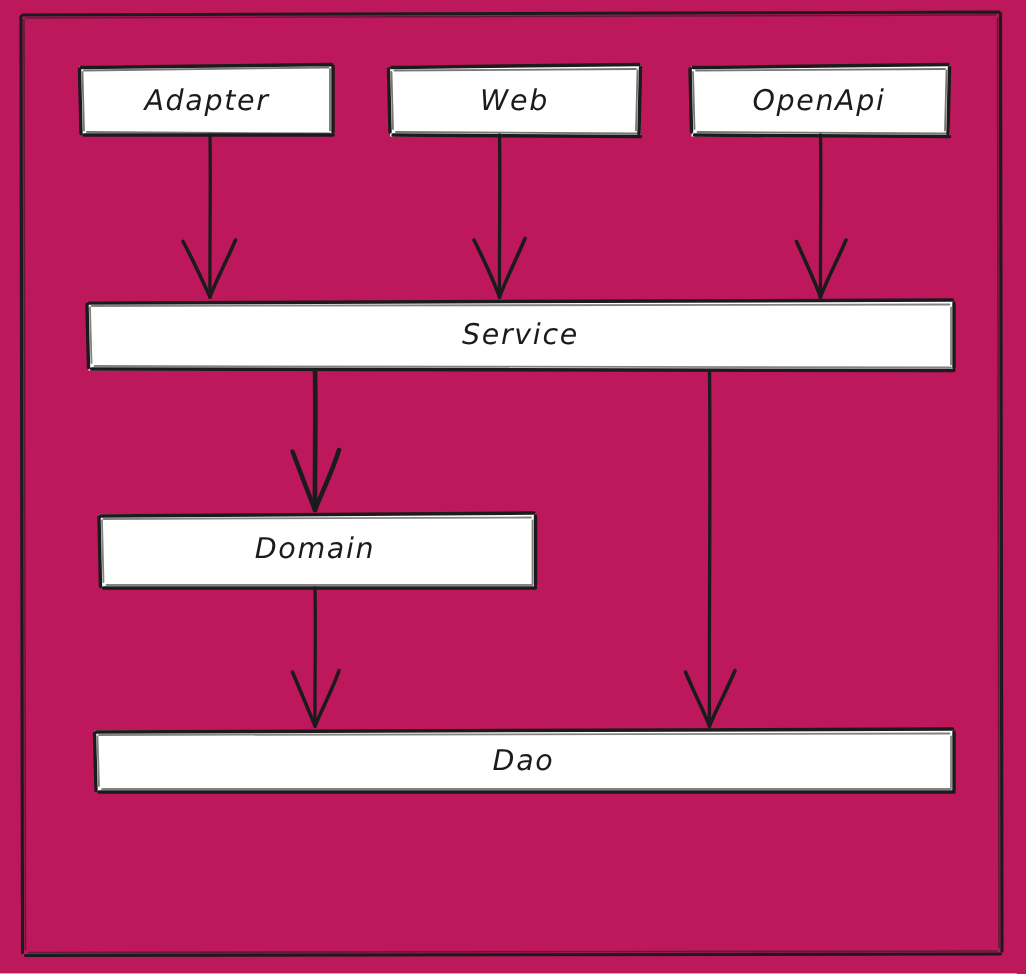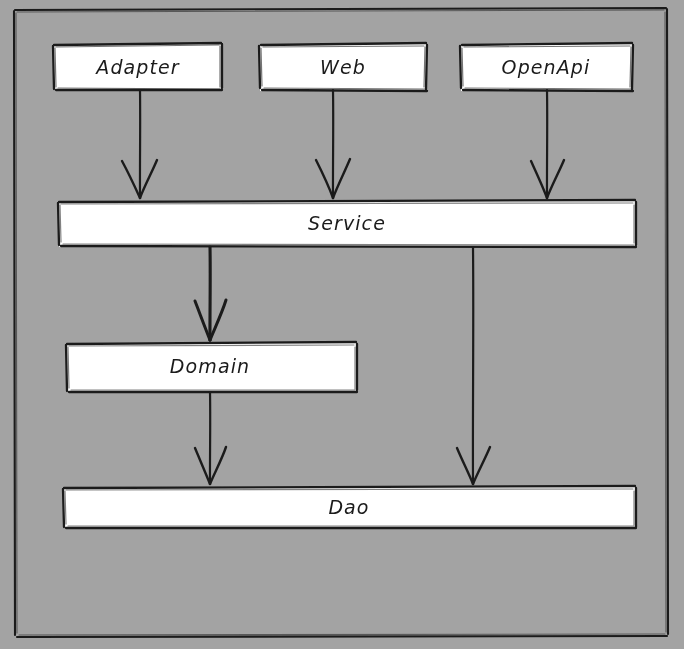--- a/index.html
+++ b/index.html
@@ -10,21 +10,21 @@
   body {
     width: 684px;
     height: 649px;
     font-family: "DejaVu Sans", sans-serif;
     overflow: hidden;
   }
   #diagram-root {
     position: relative;
     width: 684px;
     height: 649px;
-    background: #a3a3a3;
+    background: #be185d;
   }
   svg#diagram-canvas {
     display: block;
     width: 684px;
     height: 649px;
   }
   .sketch-stroke {
     fill: none;
     stroke: #1b1b1b;
     stroke-linecap: round;

